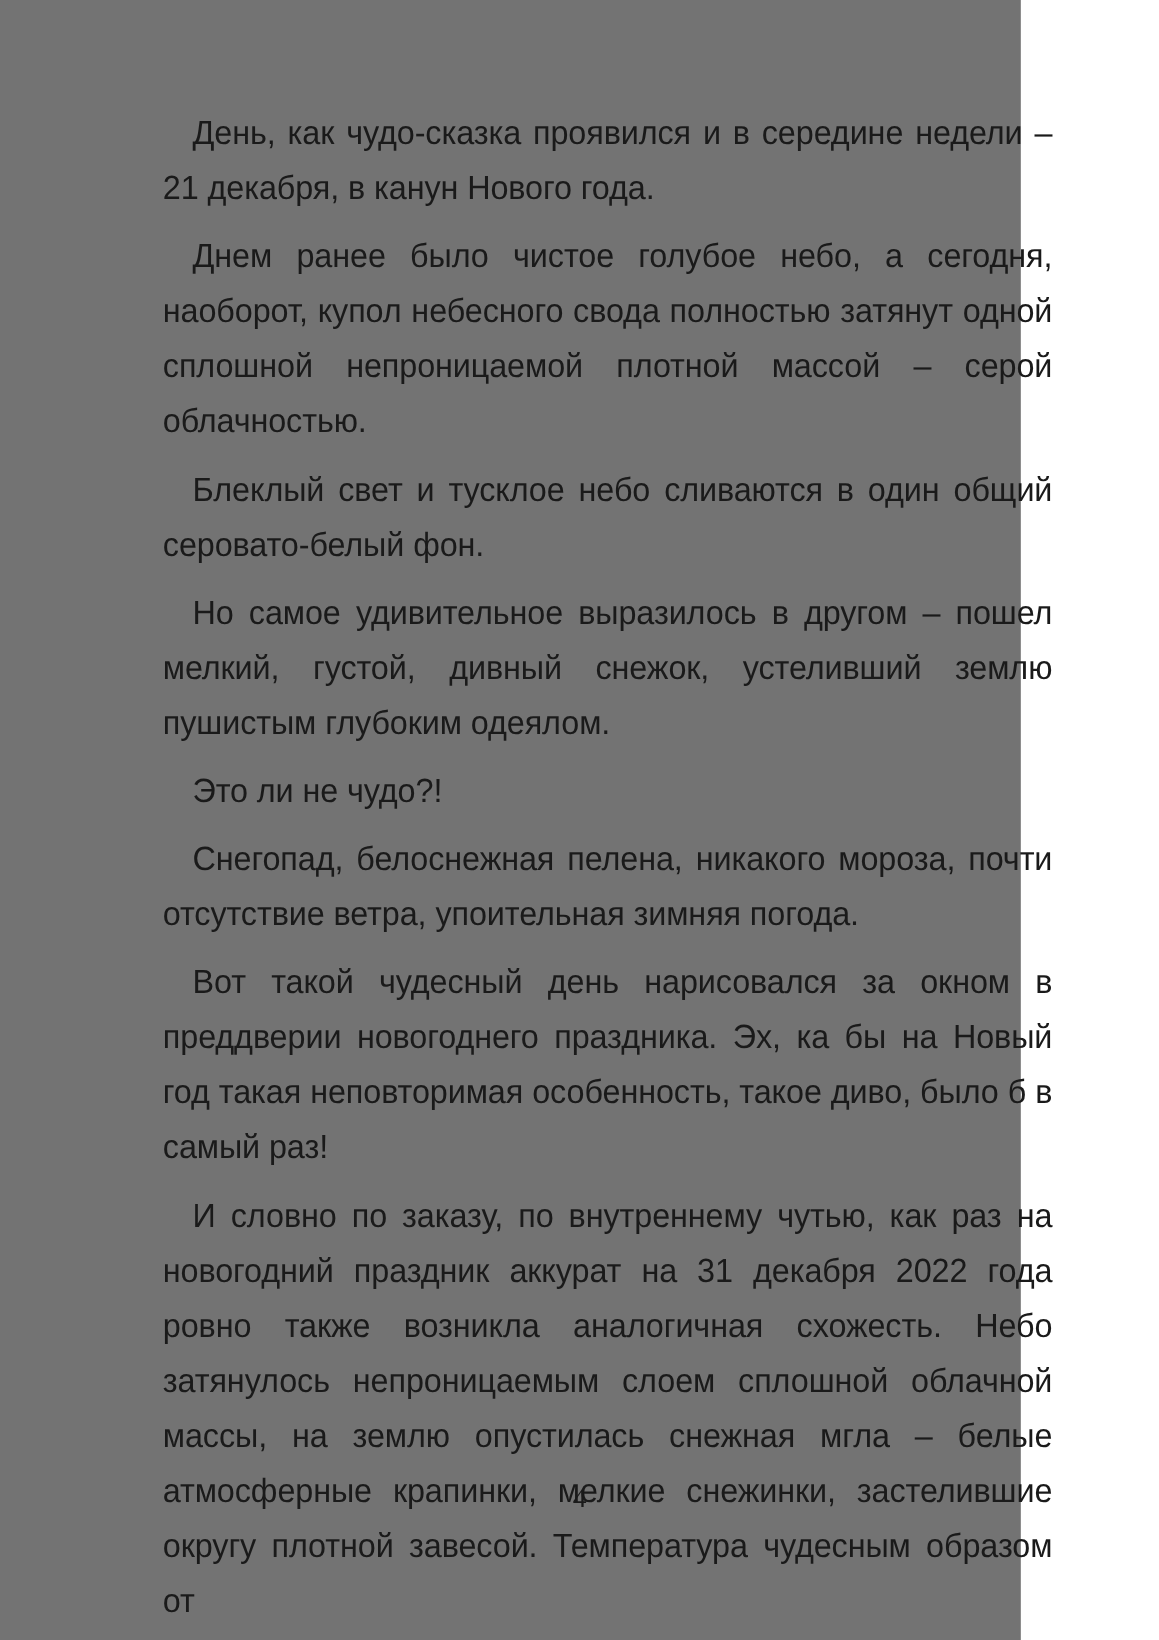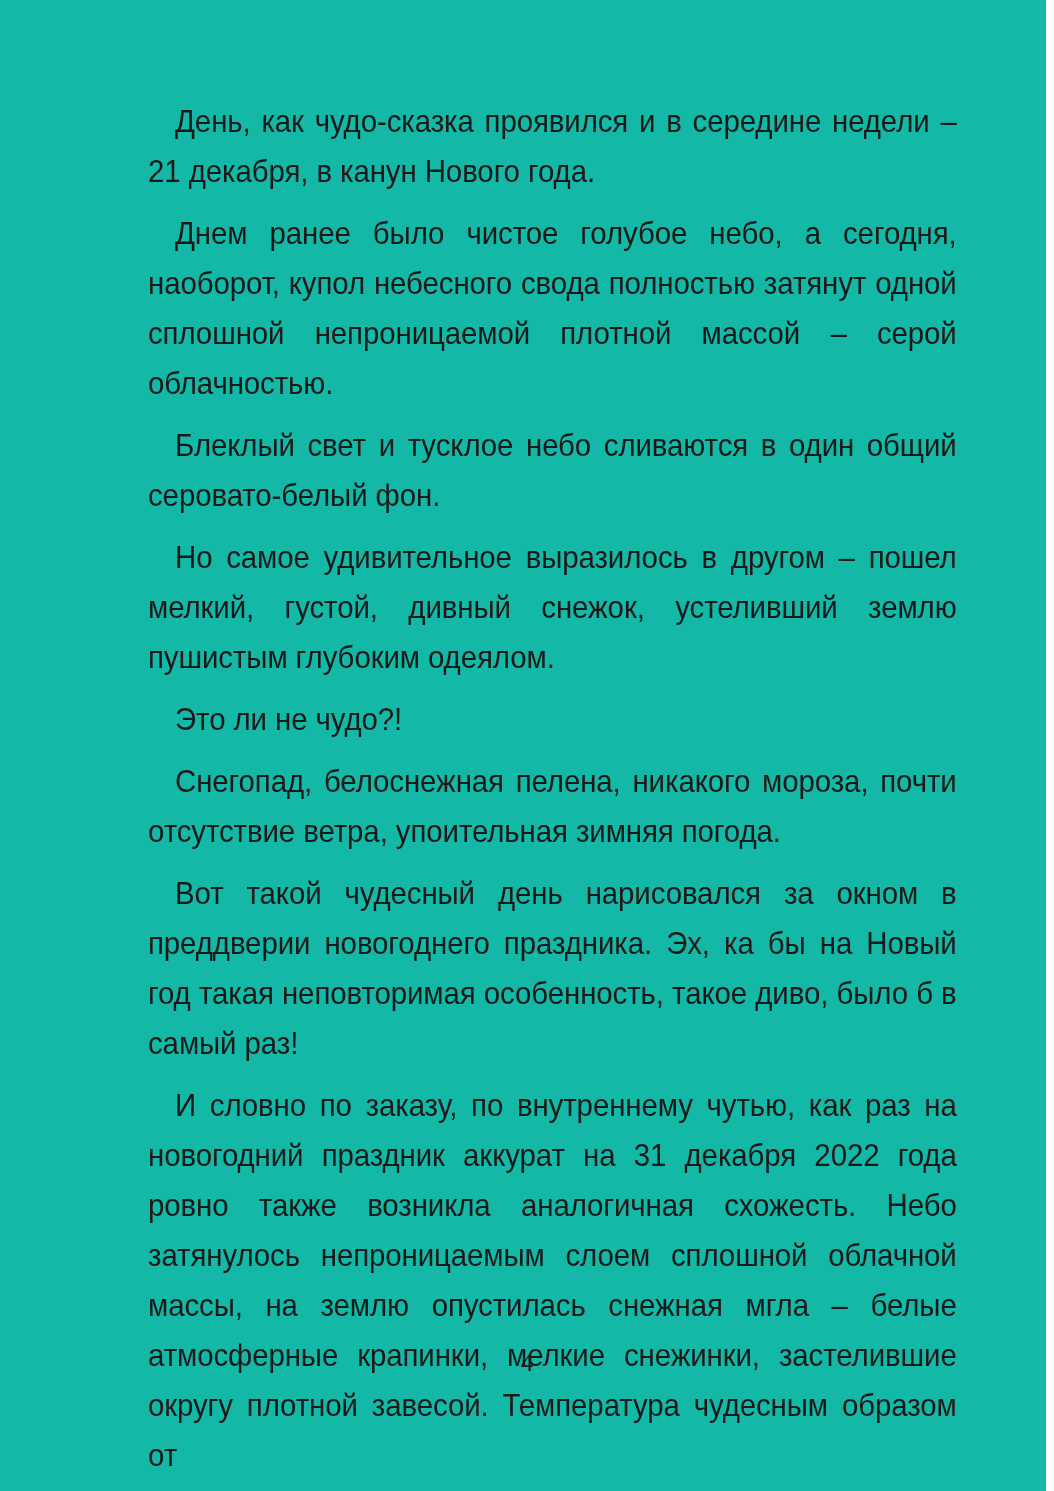--- a/index.html
+++ b/index.html
@@ -14,23 +14,23 @@
     position: relative;
     overflow: hidden;
     font-family: "Liberation Sans", "DejaVu Sans", sans-serif;
     -webkit-font-smoothing: antialiased;
   }
 
   .page {
     position: absolute;
     left: 0;
     top: 0;
-    width: 1046px;
+    width: 928px;
     height: 1491px;
-    background: #14b8a6;
+    background: #737373;
     box-sizing: border-box;
   }
 
   .text-block {
     position: absolute;
     left: 148px;
     top: 96px;
     width: 838px;
   }
 

